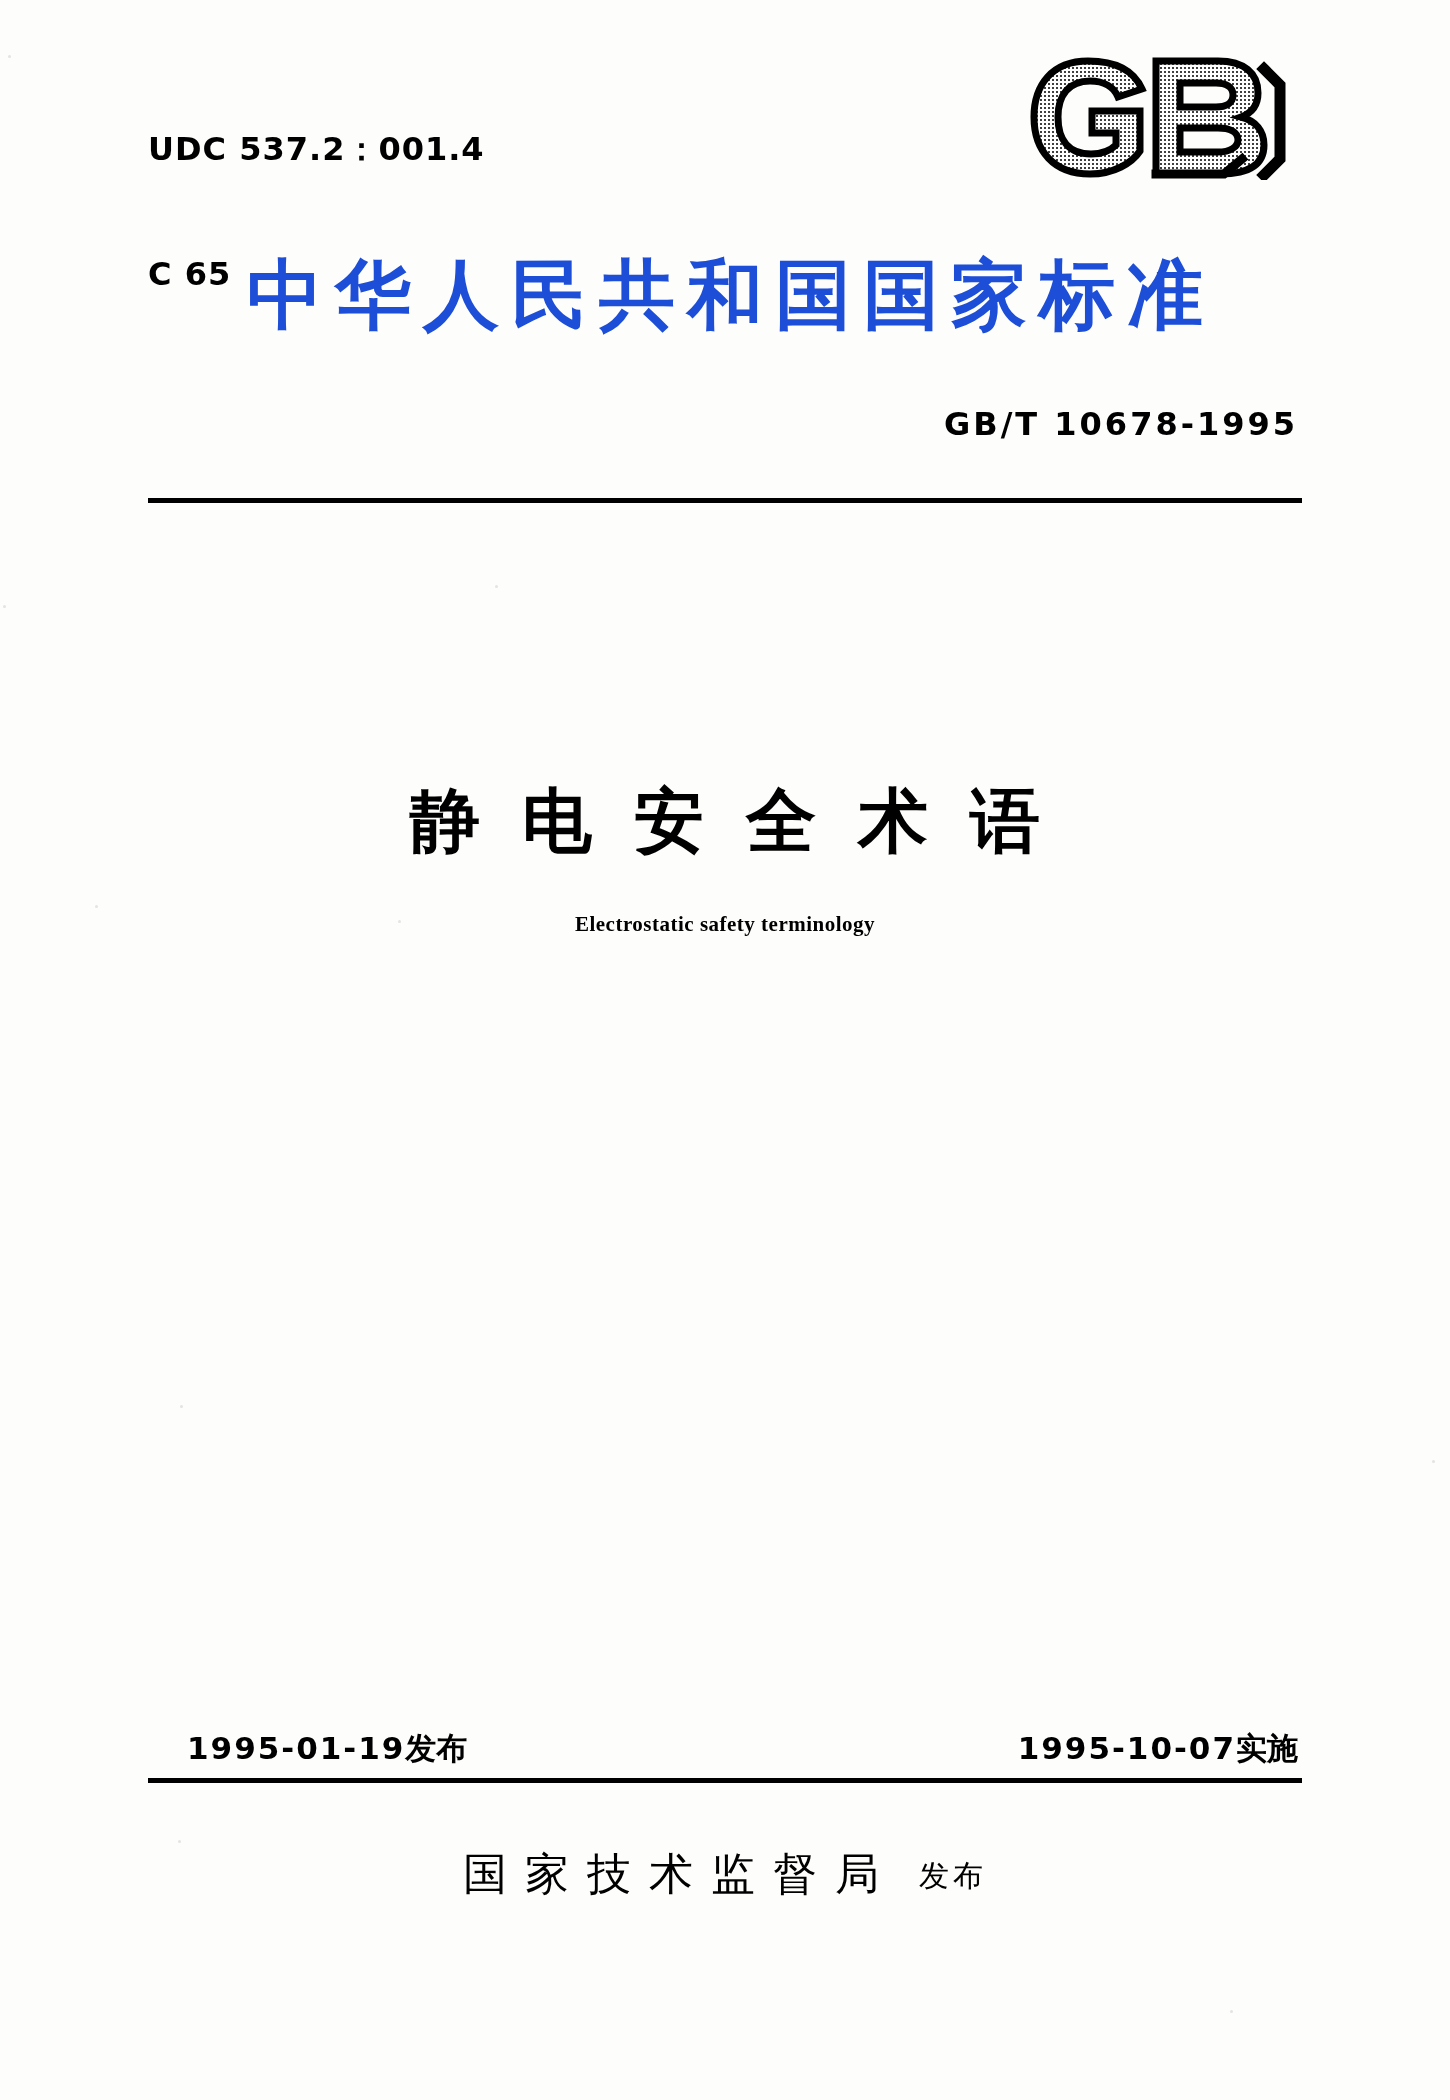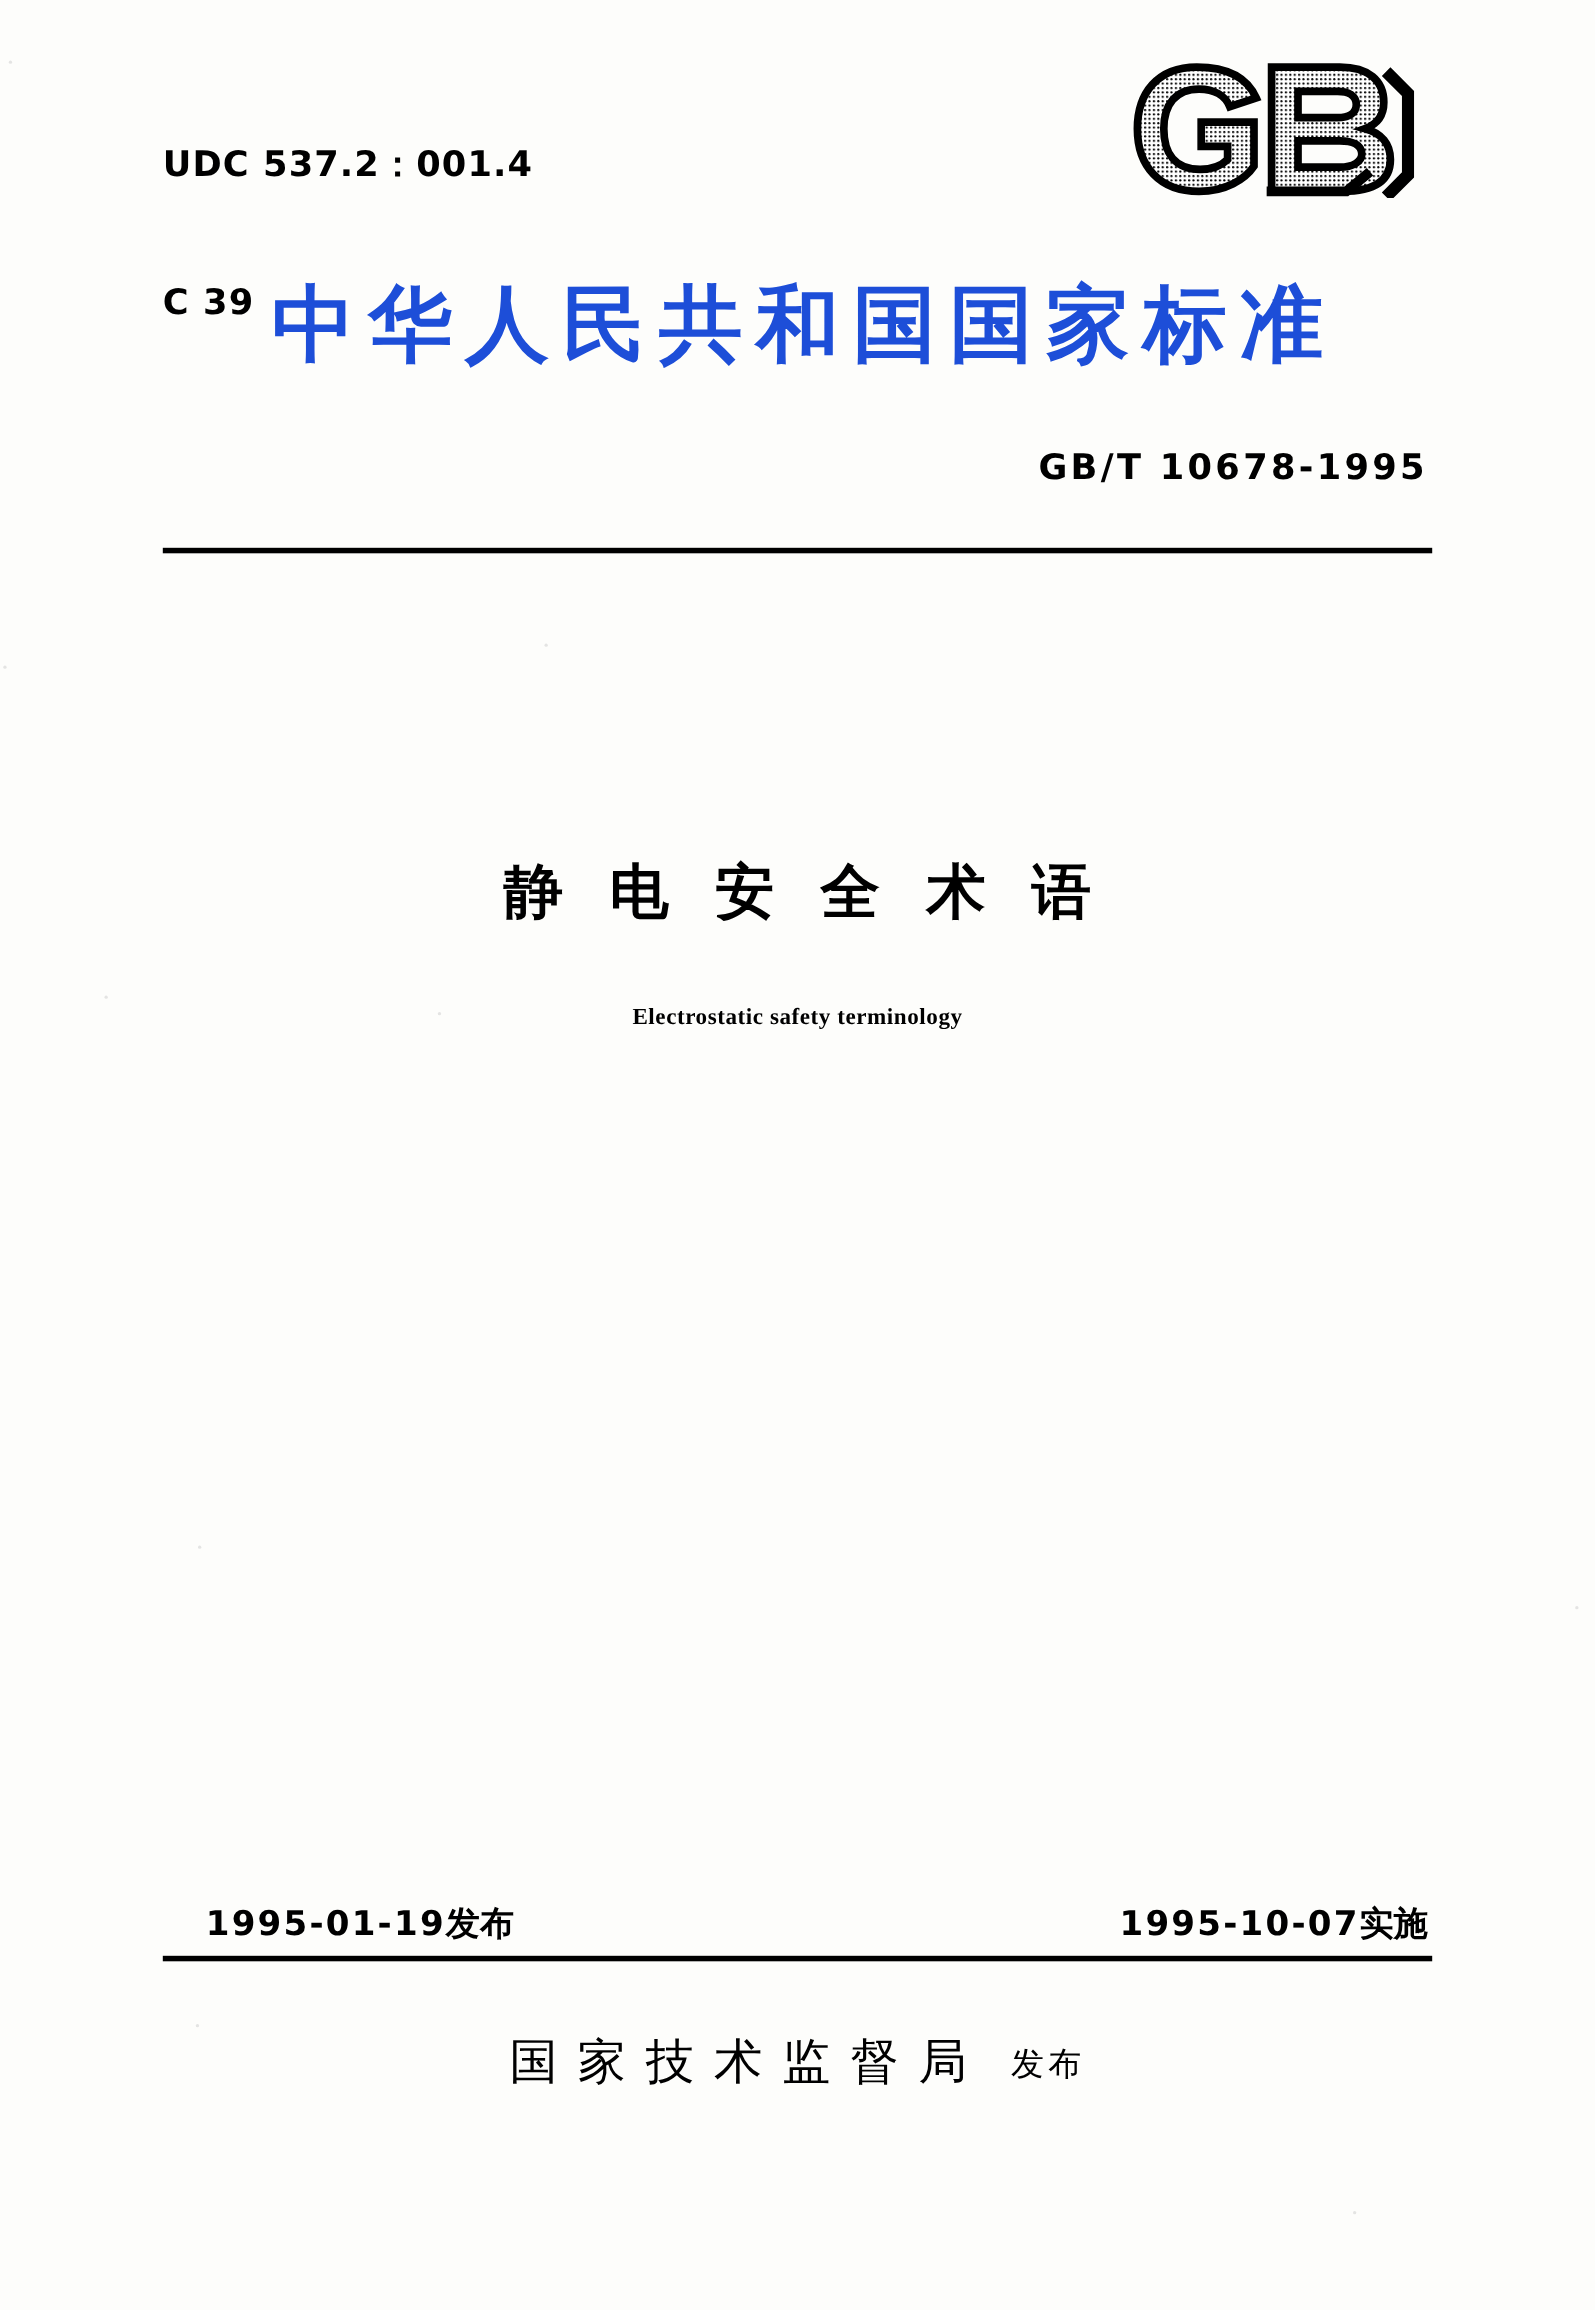--- a/index.html
+++ b/index.html
@@ -95,21 +95,21 @@
 
   
   .doc-title-cn {
     position: absolute;
     left: 0;
     top: 775px;
     width: 1450px;
     text-align: center;
     font-family: Liberation Serif, serif;
     font-weight: bold;
-    font-size: 54px;
+    font-size: 70px;
     letter-spacing: 42px;
     text-indent: 42px;
   }
   .doc-title-en {
     position: absolute;
     left: 0;
     top: 912px;
     width: 1450px;
     text-align: center;
     font-family: "Liberation Serif", serif;
@@ -176,21 +176,21 @@
     opacity: .55;
   }
 </style>
 </head>
 <body>
 
 <div class="page">
 
   <div class="udc-block">
     <span class="udc-line1">UDC 537.2：001.4</span>
-    <span class="udc-line2">C 39</span>
+    <span class="udc-line2">C 65</span>
   </div>
 
   <div class="gb-logo">
     <svg width="270" height="125" viewBox="0 0 270 125" xmlns="http://www.w3.org/2000/svg">
       <defs>
         <pattern id="hatch" width="4" height="4" patternUnits="userSpaceOnUse">
           <rect width="4" height="4" fill="#ffffff"></rect>
           <circle cx="1" cy="1" r="1" fill="#000000"></circle>
         </pattern>
       </defs>

